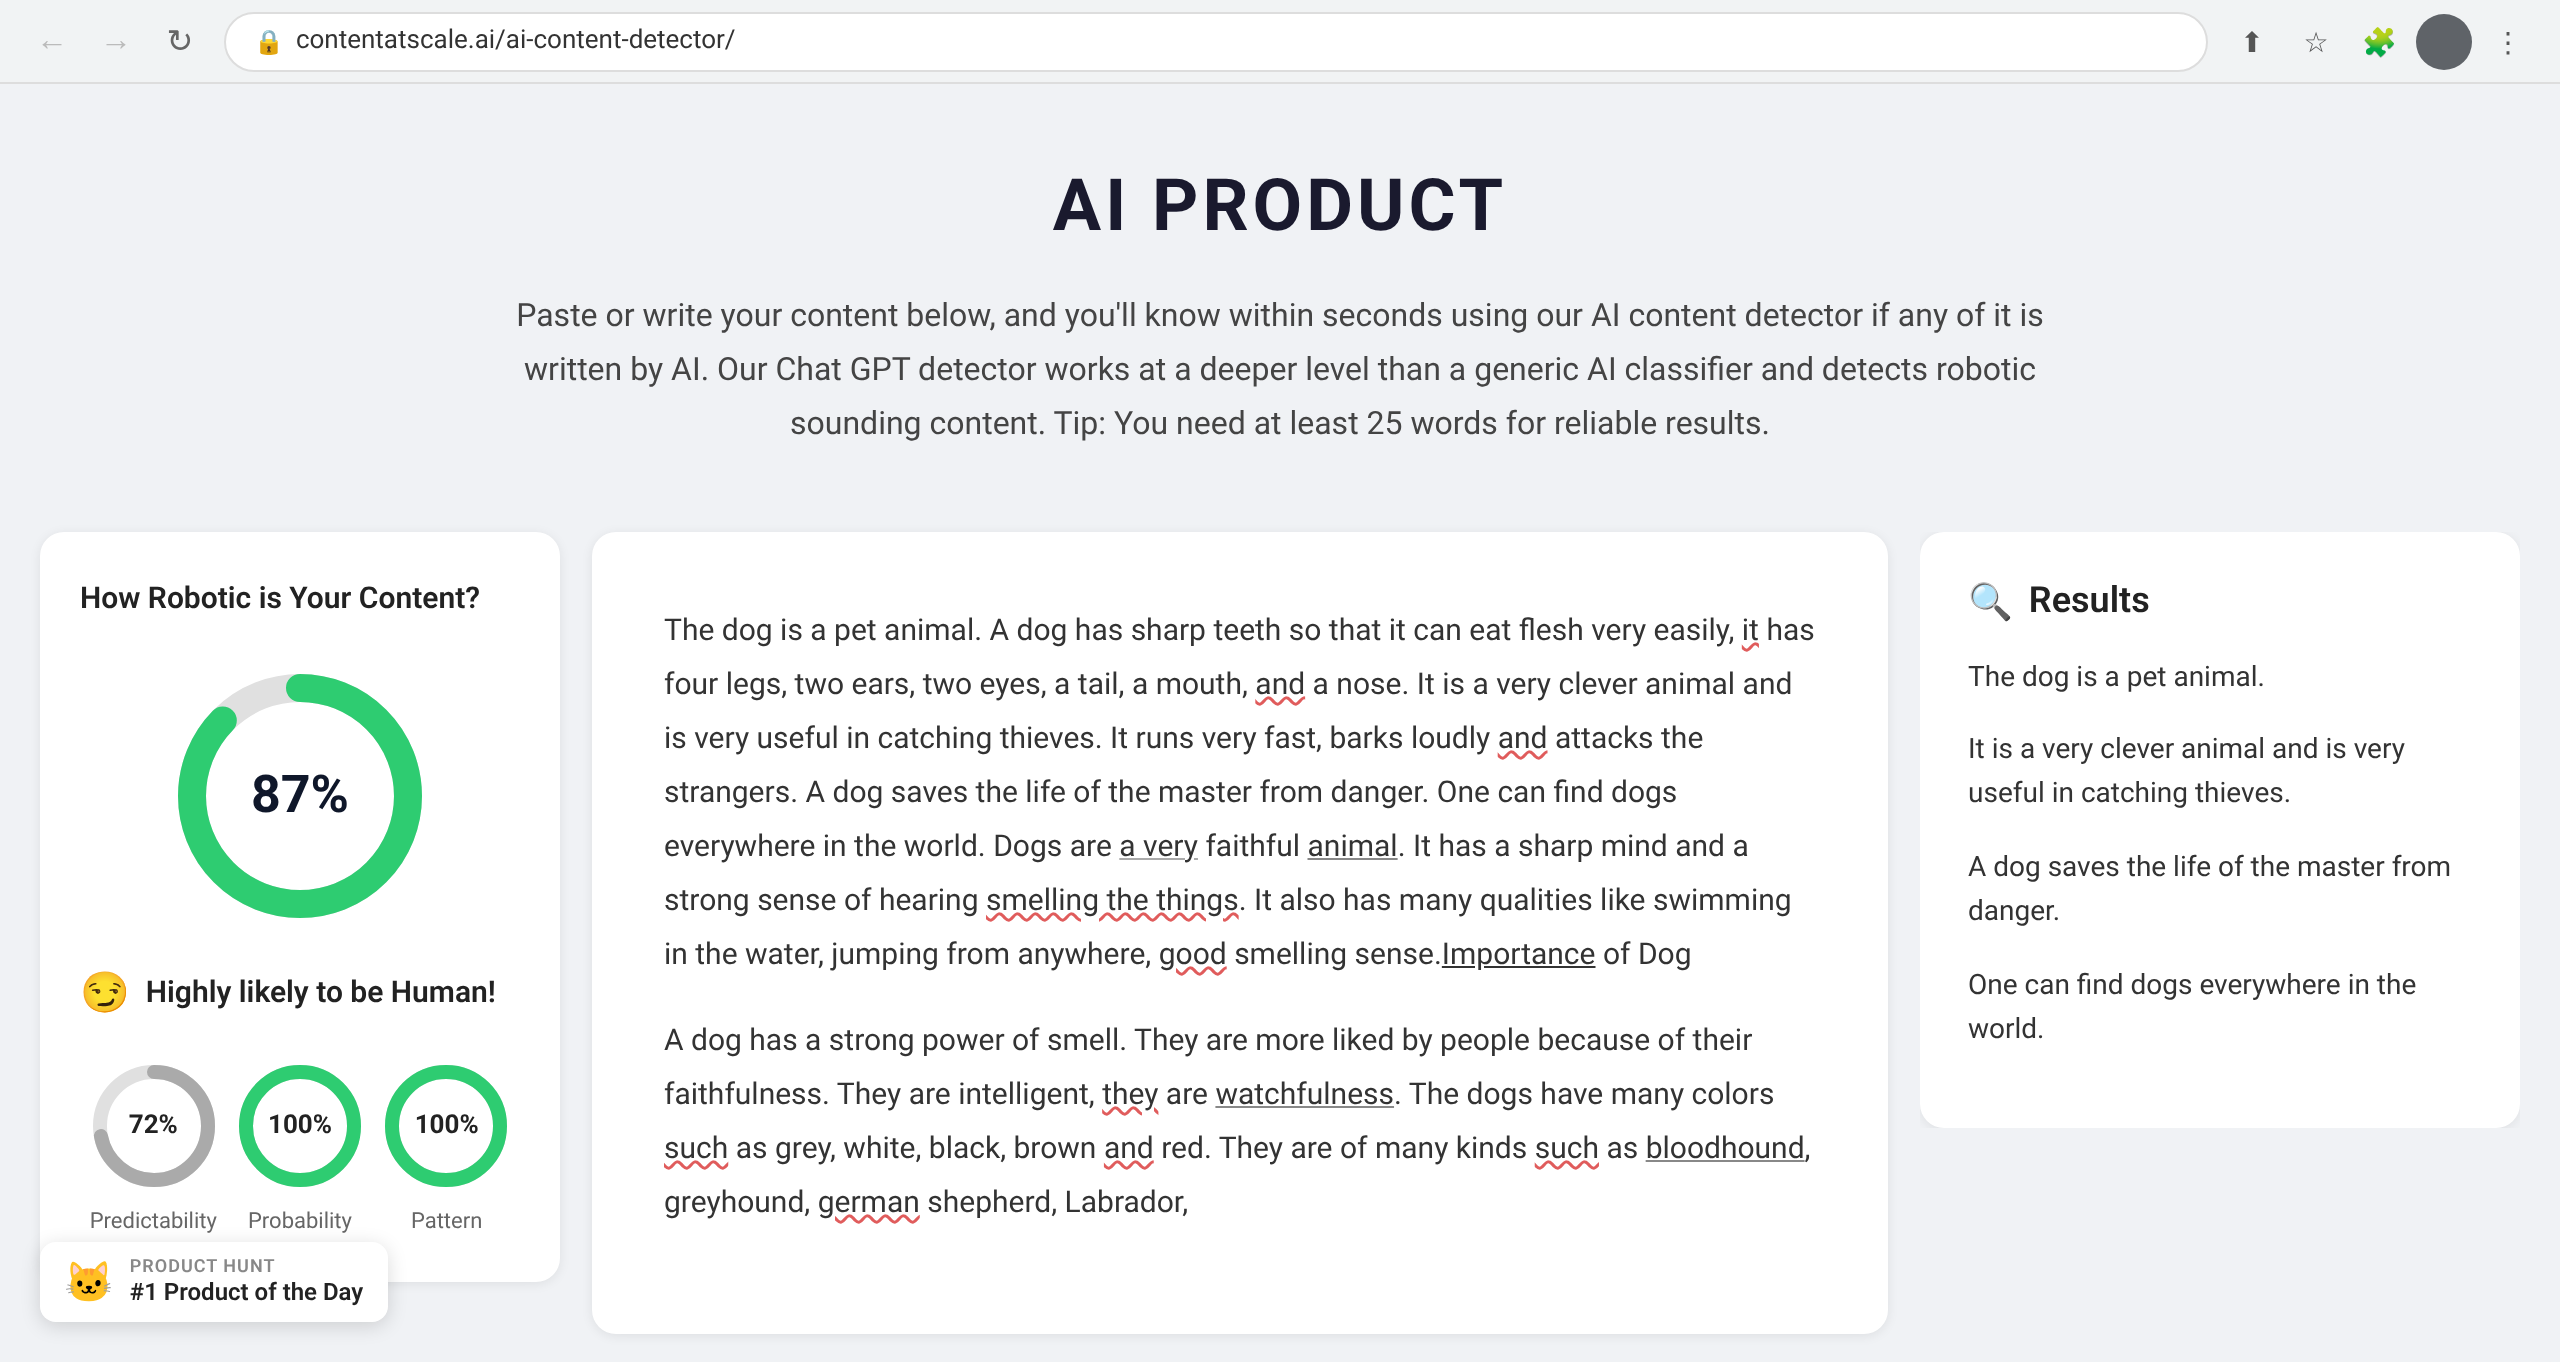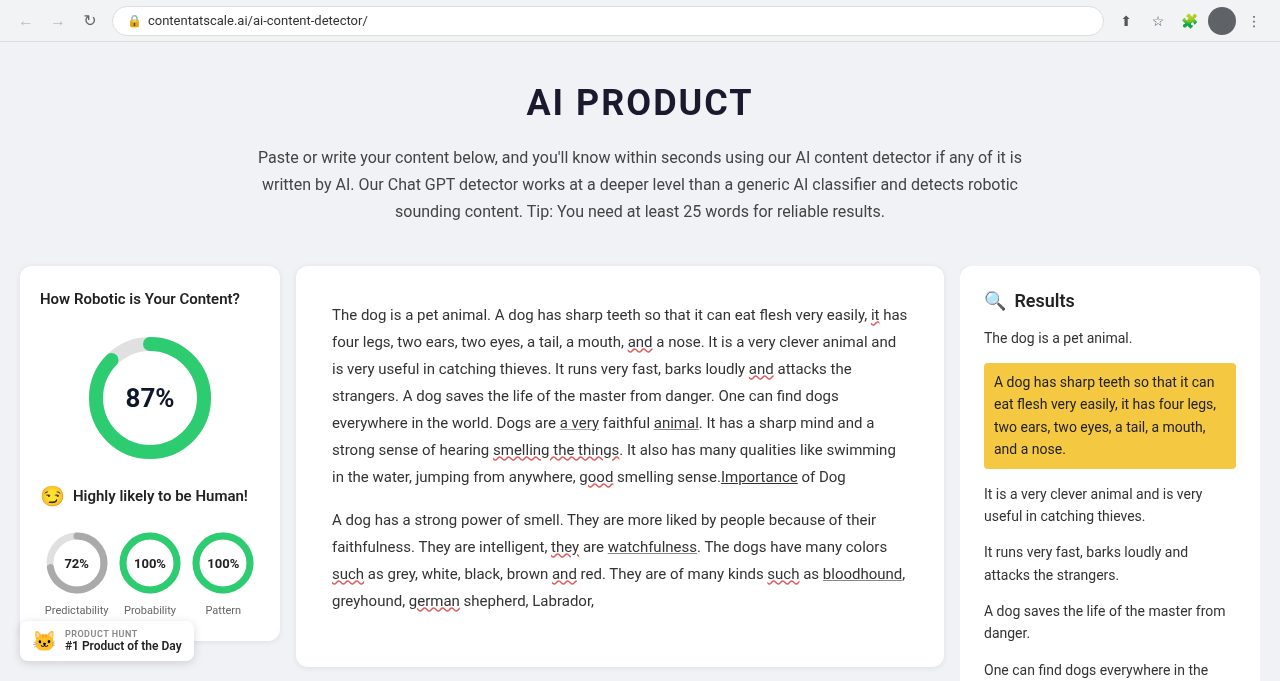--- a/index.html
+++ b/index.html
@@ -397,25 +397,23 @@
 
     <div class="right-panel-wrapper">
       <div class="right-panel">
         <div class="results-header">
           <span class="search-icon">🔍</span>
           <span>Results</span>
         </div>
 
         <div class="result-sentence">The dog is a pet animal.</div>
 
-        <div class="result-sentence highlighted">A dog has sharp teeth so that it can eat flesh very easily, it has four legs, two ears, two eyes, a tail, a mouth, and a nose.</div>
 
         <div class="result-sentence">It is a very clever animal and is very useful in catching thieves.</div>
 
-        <div class="result-sentence">It runs very fast, barks loudly and attacks the strangers.</div>
 
         <div class="result-sentence">A dog saves the life of the master from danger.</div>
 
         <div class="result-sentence">One can find dogs everywhere in the world.</div>
       </div>
     </div>
 
   </div>
 </div>
 

